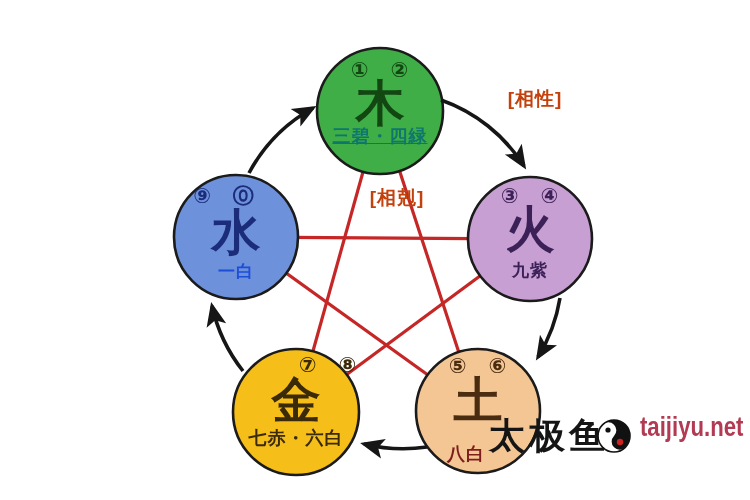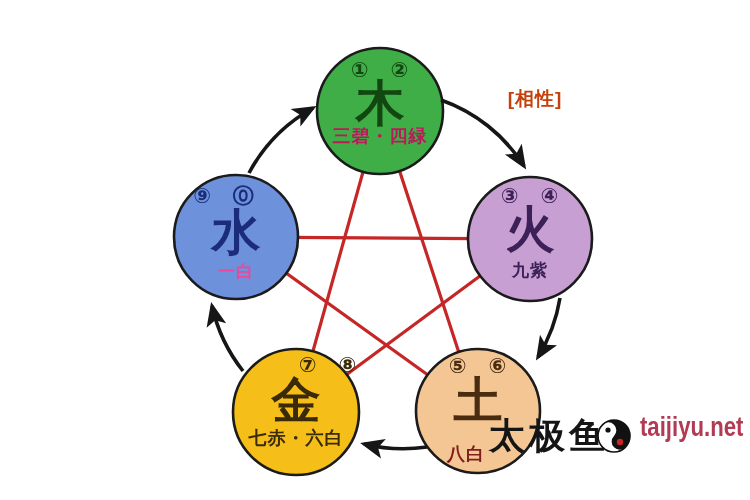--- a/index.html
+++ b/index.html
@@ -61,32 +61,33 @@
       <circle cx="614" cy="436" r="16" fill="#ffffff" stroke="#111111" stroke-width="1.6"></circle>
       <g transform="rotate(-45 614 436)">
         <path d="M614,420 A16,16 0 0 1 614,452 A8,8 0 0 1 614,436 A8,8 0 0 0 614,420 Z" fill="#111111"></path>
       </g>
       <circle cx="608" cy="430" r="2.6" fill="#111111"></circle>
       <circle cx="620" cy="442" r="3.2" fill="#cc2222"></circle>
     </g>
   </svg>
 
   <div class="txt rel center" style="left:535px;top:89px;">[相性]</div>
+  <div class="txt rel center" style="left:397px;top:188px;">[相剋]</div>
 
   <div class="txt num center" style="left: 380px; top: 59px; color: rgb(18, 71, 18);">① ②</div>
   <div class="txt big center" style="left: 380px; top: 79px; color: rgb(18, 71, 18);">木</div>
-  <div class="txt stars center" style="left: 380px; top: 127px; color: #be185d;">三碧・四緑</div>
+  <div class="txt stars center" style="left: 380px; top: 127px; color: #0f766e; text-decoration: underline;">三碧・四緑</div>
 
   <div class="txt num center" style="left: 530px; top: 185px; color: rgb(60, 33, 88);">③ ④</div>
   <div class="txt big center" style="left: 530px; top: 205px; color: rgb(60, 33, 88);">火</div>
   <div class="txt stars-sm center" style="left: 530px; top: 262px; color: rgb(60, 33, 88);">九紫</div>
 
   <div class="txt num center" style="left: 224px; top: 185px; color: rgb(27, 45, 122);">⑨ ⓪</div>
   <div class="txt big center" style="left: 236px; top: 208px; color: rgb(27, 45, 122);">水</div>
-  <div class="txt stars-sm center" style="left: 236px; top: 263px; color: #ec4899;">一白</div>
+  <div class="txt stars-sm center" style="left: 236px; top: 263px; color: #1d4ed8;">一白</div>
 
   <div class="txt num center" style="left: 296px; top: 354px; color: rgb(58, 42, 8); margin-left: 32px;">⑦ ⑧</div>
   <div class="txt big center" style="left: 296px; top: 376px; color: rgb(58, 42, 8);">金</div>
   <div class="txt stars center" style="left: 296px; top: 429px; color: rgb(58, 42, 8); text-align: right;">七赤・六白</div>
 
   <div class="txt num center" style="left: 478px; top: 355px; color: rgb(74, 44, 16);">⑤ ⑥</div>
   <div class="txt big center" style="left: 478px; top: 376px; color: rgb(74, 44, 16);">土</div>
   <div class="txt stars center" style="left: 466px; top: 445px; color: #7f1d1d;">八白</div>
 
   <div class="txt wm" style="left:489px;top:417px;">太极鱼</div>

